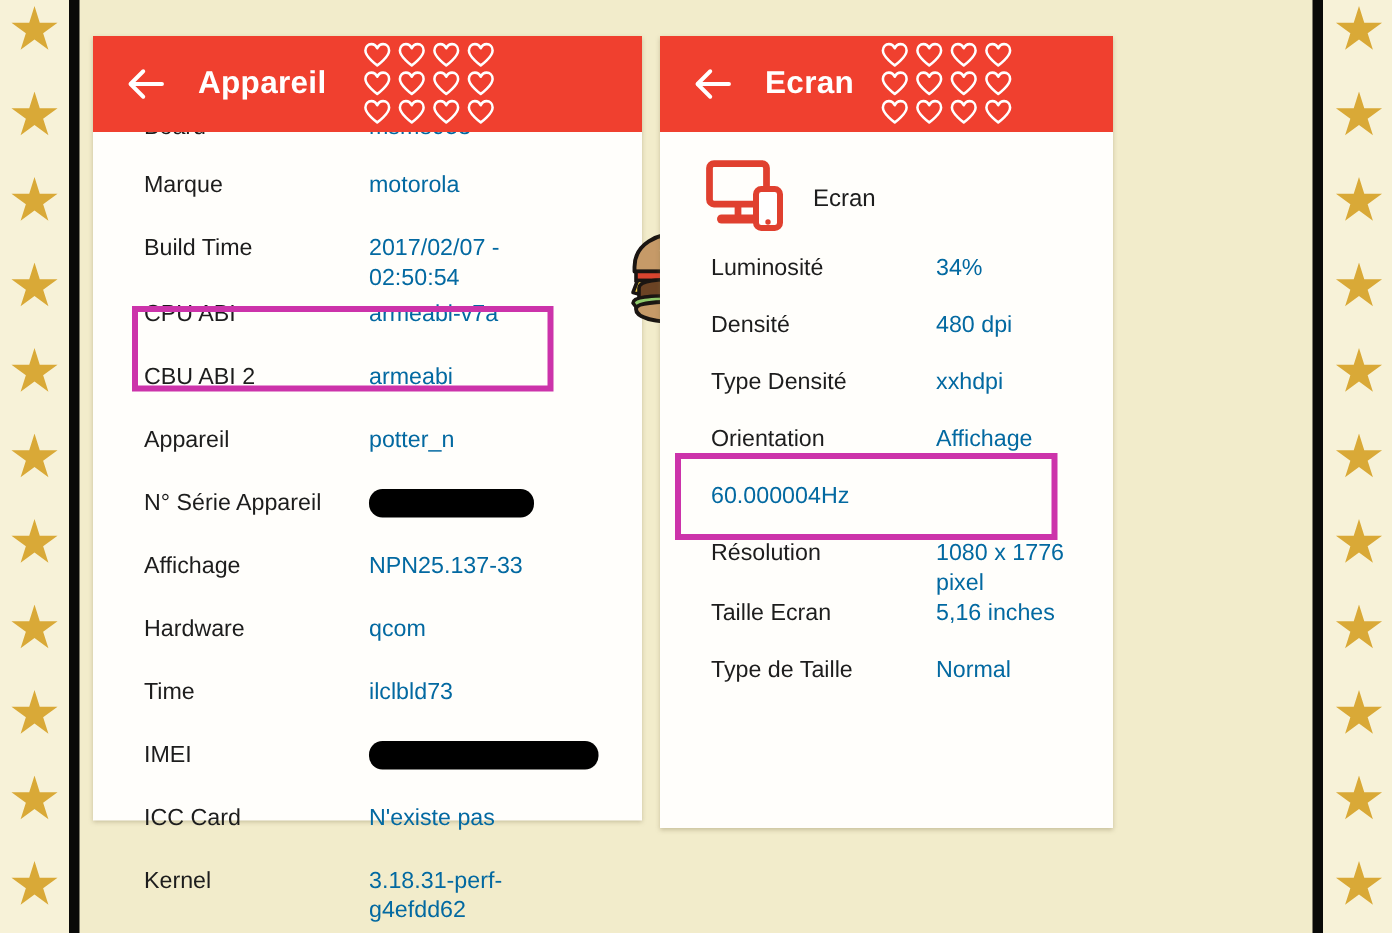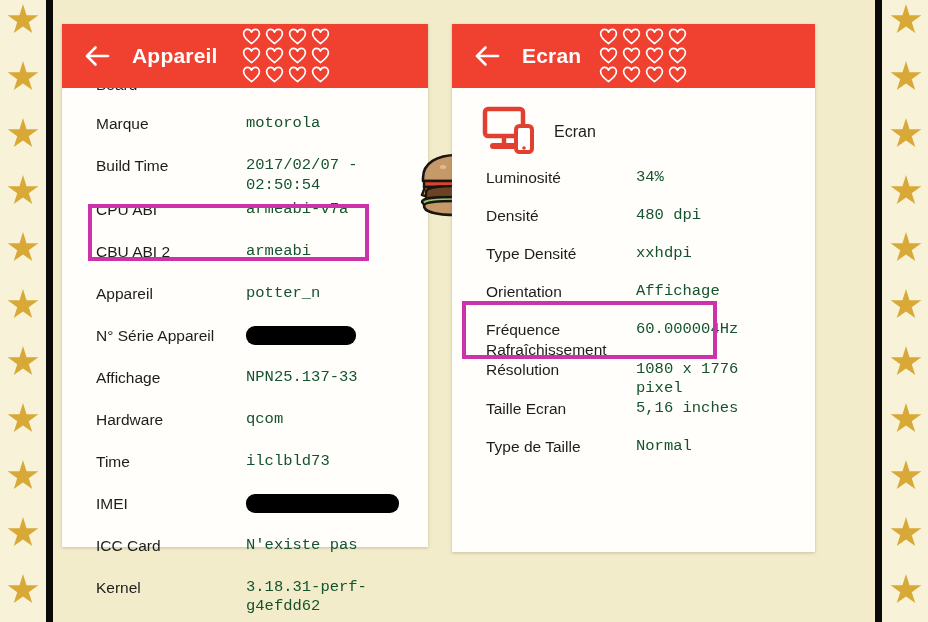--- a/index.html
+++ b/index.html
@@ -52,21 +52,21 @@
   }
   .border-strip.right .star { left: 8px; }
 
   
   .card {
     position: absolute;
     background: #fffefb;
     box-shadow: 0 1px 3px rgba(120,110,70,.35);
   }
   #card-left  { left: 62px;  top: 24px; width: 366px; height: 523px; }
-  #card-right { left: 452px; top: 24px; width: 363px; height: 528px; }
+  #card-right { left: 440px; top: 24px; width: 302px; height: 528px; }
 
   .appbar {
     position: relative;
     height: 64px;
     background: #f0402f;
     display: flex;
     align-items: center;
     overflow: hidden;
   }
   .back-arrow {
@@ -118,24 +118,23 @@
   }
   .row .label {
     width: 150px;
     flex: 0 0 150px;
     font-size: 15.5px;
     color: #1d1d1d;
     line-height: 1.28;
   }
   .row .value {
     font-size: 15.5px;
-    color: #14532d;
+    color: #0369a1;
     line-height: 1.28;
     max-width: 150px;
-    font-family: Liberation Mono, monospace;
   }
   .redacted {
     display: inline-block;
     background: #000000;
     border-radius: 9px;
     height: 19px;
     vertical-align: middle;
   }
 
   
@@ -467,21 +466,20 @@
         </div>
         <div class="row">
           <div class="label">Type Densité</div>
           <div class="value">xxhdpi</div>
         </div>
         <div class="row">
           <div class="label">Orientation</div>
           <div class="value">Affichage</div>
         </div>
         <div class="row">
-          <div class="label">Fréquence Rafraîchissement</div>
           <div class="value">60.000004Hz</div>
         </div>
         <div class="row">
           <div class="label">Résolution</div>
           <div class="value">1080 x 1776 pixel</div>
         </div>
         <div class="row">
           <div class="label">Taille Ecran</div>
           <div class="value">5,16 inches</div>
         </div>

